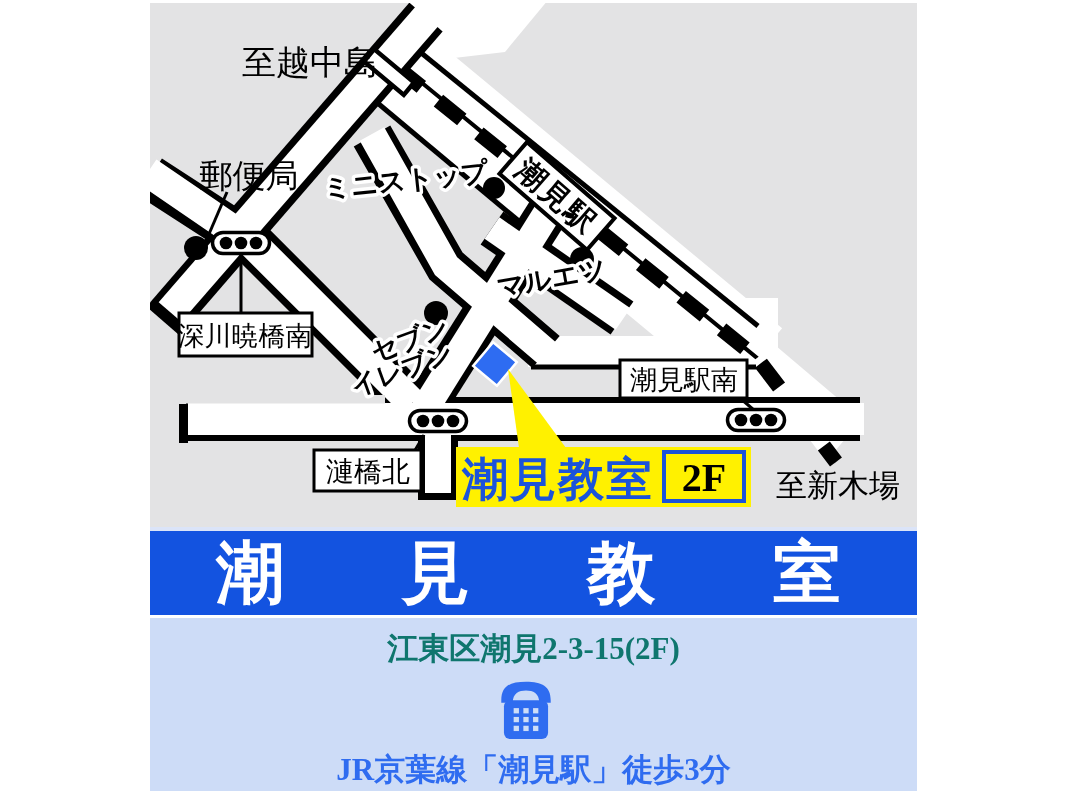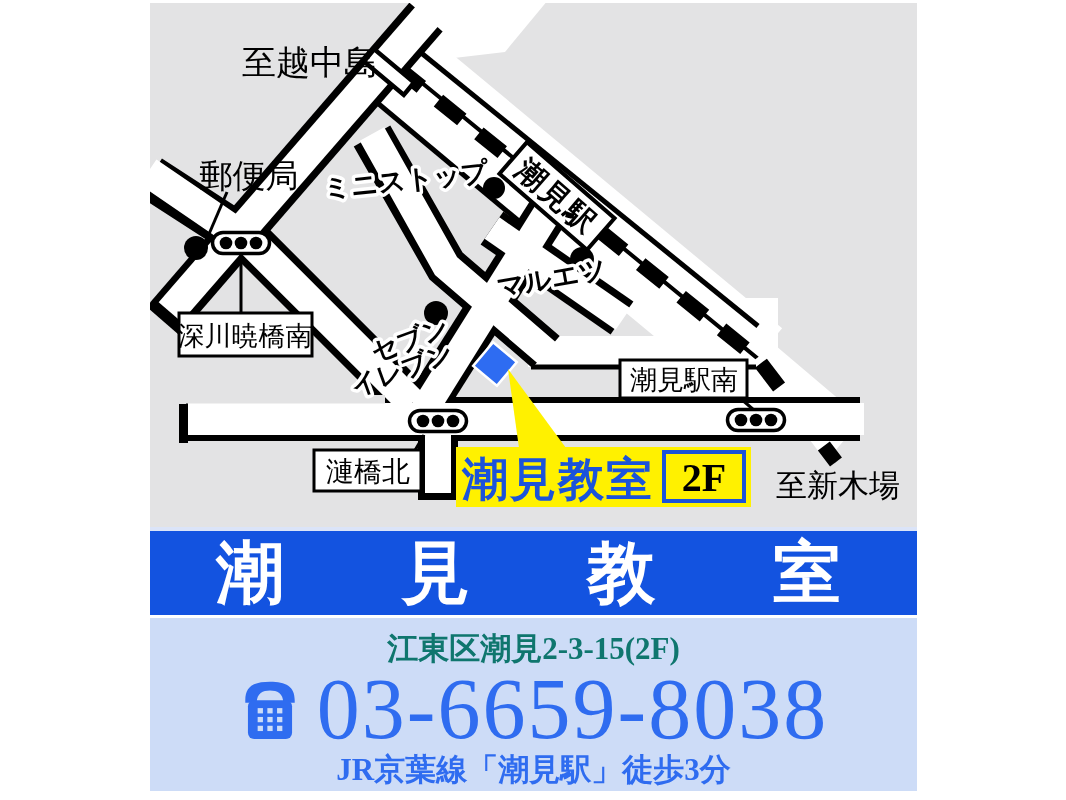--- a/index.html
+++ b/index.html
@@ -186,18 +186,17 @@
             <rect x="29" y="33" width="6" height="6"></rect>
             <rect x="40" y="33" width="6" height="6"></rect>
           <rect x="18" y="43" width="6" height="6"></rect>
             <rect x="29" y="43" width="6" height="6"></rect>
             <rect x="40" y="43" width="6" height="6"></rect>
           <rect x="18" y="53" width="6" height="6"></rect>
             <rect x="29" y="53" width="6" height="6"></rect>
             <rect x="40" y="53" width="6" height="6"></rect>
         </g>
       </svg>
-      <span class="phone-number">03-6659-8038</span>
     </div>
     <div class="access">JR京葉線「潮見駅」徒歩3分</div>
   </div>
 
 </div>
 
 </body></html>

